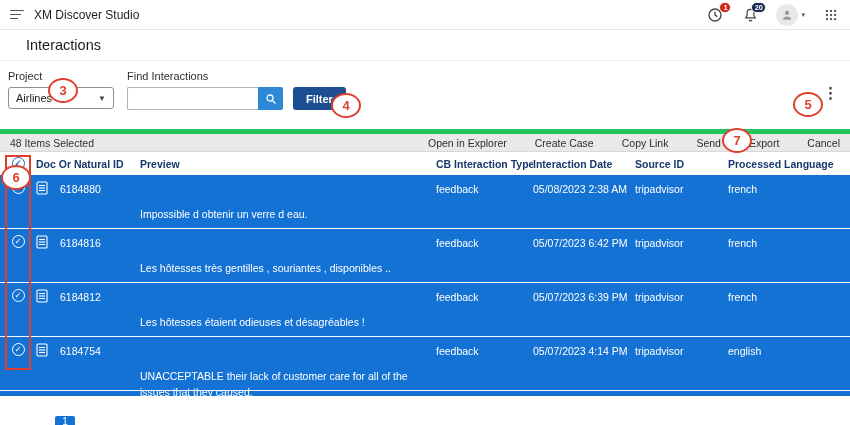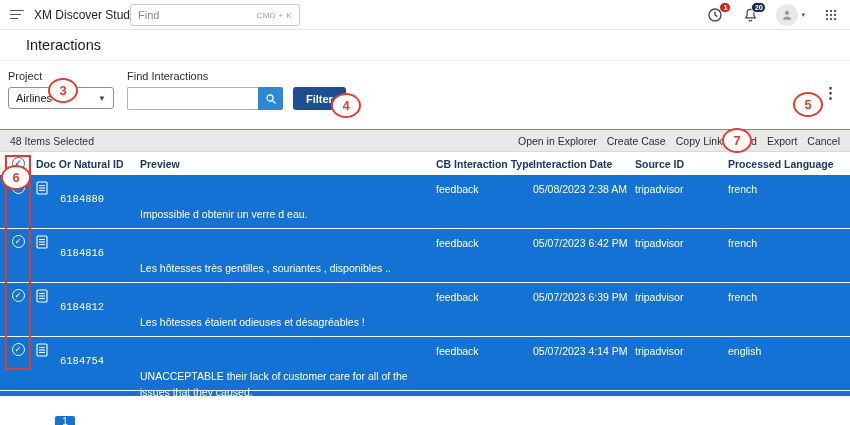--- a/index.html
+++ b/index.html
@@ -37,36 +37,36 @@
   .select-box { width:106px; height:22px; border:1px solid #8f8f8f; border-radius:3px; display:flex; align-items:center; justify-content:space-between; padding:0 7px; font-size:11px; color:#222; background:#fff; cursor:pointer; }
   .select-box .chev { font-size:8px; color:#444; }
   .findint-field { position:absolute; left:127px; top:9px; }
   .findint-row { display:flex; align-items:stretch; height:23px; }
   .findint-row input { width:131px; border:1px solid #b3b3b3; border-right:none; border-radius:2px 0 0 2px; outline:none; font-size:11px; padding:0 6px; font-family:"Liberation Sans",sans-serif; }
   .search-btn { width:25px; border:none; background:#2d89d5; border-radius:0 2px 2px 0; display:flex; align-items:center; justify-content:center; cursor:pointer; }
   .filter-btn { margin-left:10px; height:23px; border:none; background:#1d4e91; color:#fff; font-size:11px; font-weight:bold; padding:0 13px; border-radius:3px; cursor:pointer; font-family:"Liberation Sans",sans-serif; }
   .kebab { position:absolute; right:12px; top:24px; font-size:15px; color:#333; font-weight:bold; cursor:pointer; line-height:1; }
 
   
-  .toolbar { height:23px; background:#e9e9e9; border-top:1px solid #22c55e; border-bottom:1px solid #d8d8d8; display:flex; align-items:center; padding:0 10px; }
+  .toolbar { height:23px; background:#e9e9e9; border-top:5px solid #22c55e; border-bottom:1px solid #d8d8d8; display:flex; align-items:center; padding:0 10px; }
   .selected-count { font-size:10.5px; color:#333; }
-  .toolbar-actions { margin-left:auto; display:flex; gap:10px; align-items:center; }
+  .toolbar-actions { margin-left:auto; display:flex; gap:28px; align-items:center; }
   .toolbar-actions button { background:none; border:none; font-size:10.5px; color:#2d2d2d; cursor:pointer; font-family:"Liberation Sans",sans-serif; white-space:nowrap; padding:0; }
 
   
   .grid-header { height:23px; display:grid; grid-template-columns:36px 104px 296px 97px 102px 93px 1fr; align-items:center; font-size:10.5px; font-weight:bold; color:#17386b; background:#fff; }
   .grid-header .hcell { white-space:nowrap; overflow:hidden; }
   .circle-check { width:13px; height:13px; border:1.3px solid #2a6bc0; border-radius:50%; display:inline-flex; align-items:center; justify-content:center; color:#2a6bc0; }
   .circle-check::after { content:"\2713"; font-size:8.5px; line-height:1; }
   .hcheck { justify-self:center; }
   .row { height:54px; display:grid; grid-template-columns:36px 24px 80px 296px 97px 102px 93px 1fr; background:#1472d4; color:#fff; border-bottom:1.5px solid #f7f9fc; }
   .row .circle-check { border-color:#fff; color:#fff; margin-top:6px; justify-self:center; }
   .doc-icon { margin-top:6px; }
   .cell { font-size:10.5px; padding-top:8px; white-space:nowrap; overflow:hidden; }
-  .cell-id { font-size:10.5px; padding-top:18px;font-family:Liberation Mono, monospace; }
+  .cell-id { font-size:10.5px; padding-top:8px; }
   .cell-preview { font-size:10.5px; padding:3px 26px 0 0; line-height:1.55; white-space:normal;margin-top:28px; }
   .row-partial { height:5px; background:#1472d4; }
 
   
   .anno { position:absolute; width:30px; height:25px; border:2.5px solid #e03e2d; border-radius:50%; background:#fff; display:flex; align-items:center; justify-content:center; color:#e03e2d; font-size:13px; font-weight:bold; z-index:6; }
   .anno-rect { position:absolute; left:5px; top:155px; width:26px; height:215px; border:2.5px solid #e03e2d; z-index:5; pointer-events:none; background:transparent; }
 
   
   .page-btn { position:absolute; left:55px; top:416px; width:20px; height:16px; background:#1472d4; color:#fff; font-size:10px; display:flex; align-items:flex-start; justify-content:center; border-radius:2px; cursor:pointer; }
 </style>
@@ -75,24 +75,20 @@
 
 <div class="screen">
 
   <header class="topbar">
     <span class="hamburger">
         <i></i>
         <i></i>
         <i></i>
       </span>
     <span class="app-title">XM Discover Studio</span>
-    <div class="find-box">
-      <input placeholder="Find" style="">
-      <span class="find-shortcut">CMD + K</span>
-    </div>
     <div class="topbar-right">
       <span class="icon-btn">
         <svg width="16" height="16" viewBox="0 0 24 24" fill="none" stroke="#444" stroke-width="2">
             <circle cx="12" cy="12" r="9"></circle>
             <path d="M12 7v5l3.5 2.5"></path>
           </svg>
         <span class="badge badge-red">1</span>
       </span>
       <span class="icon-btn">
         <svg width="15" height="16" viewBox="0 0 24 24" fill="none" stroke="#444" stroke-width="2">

